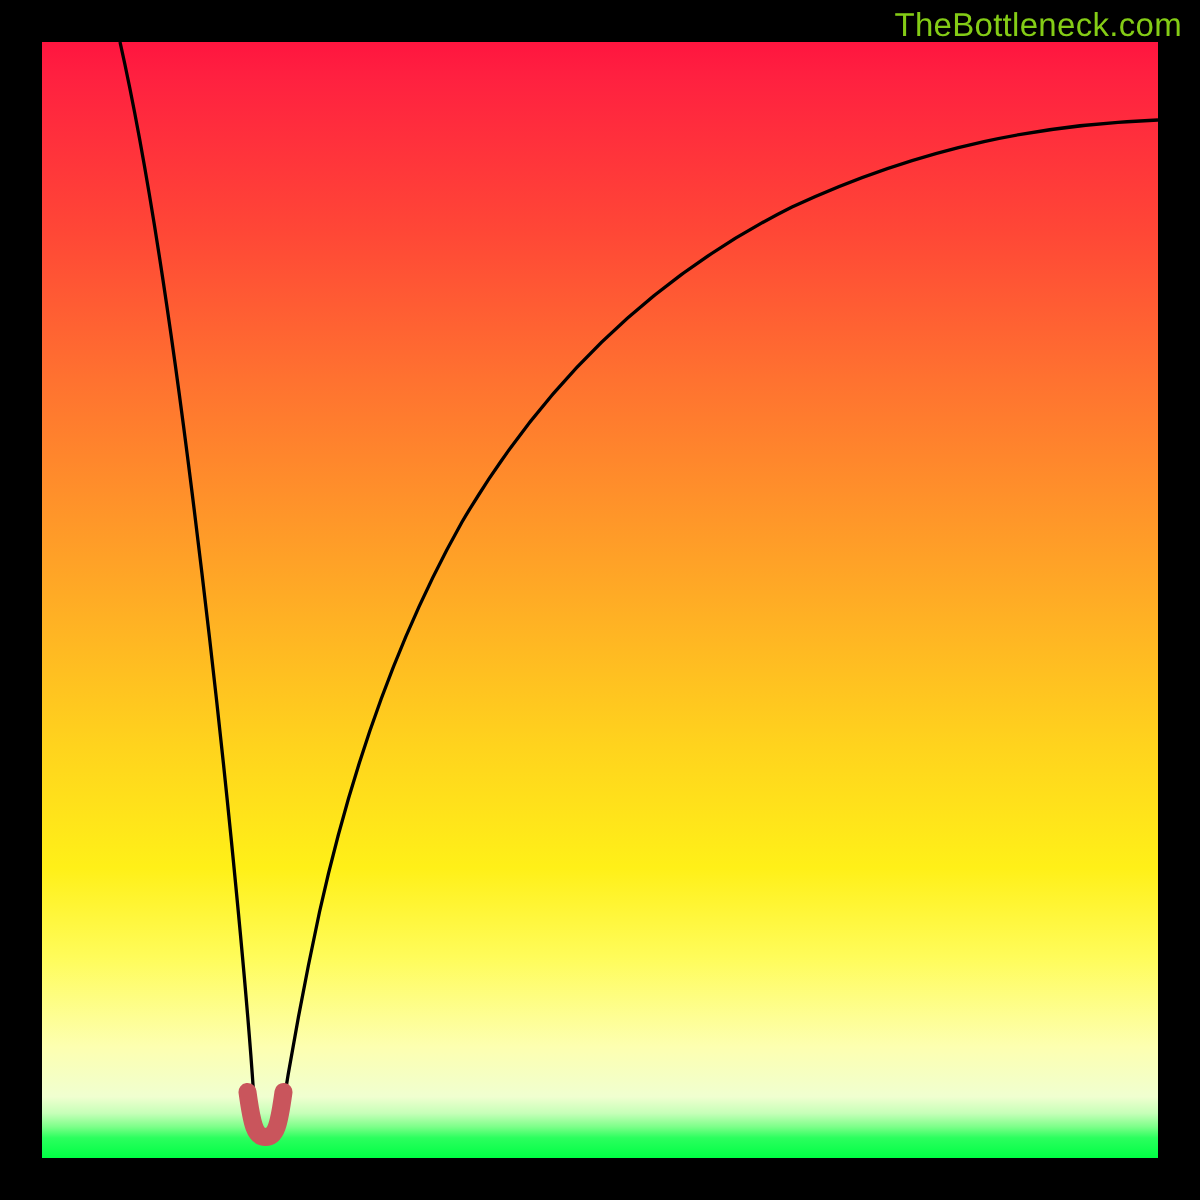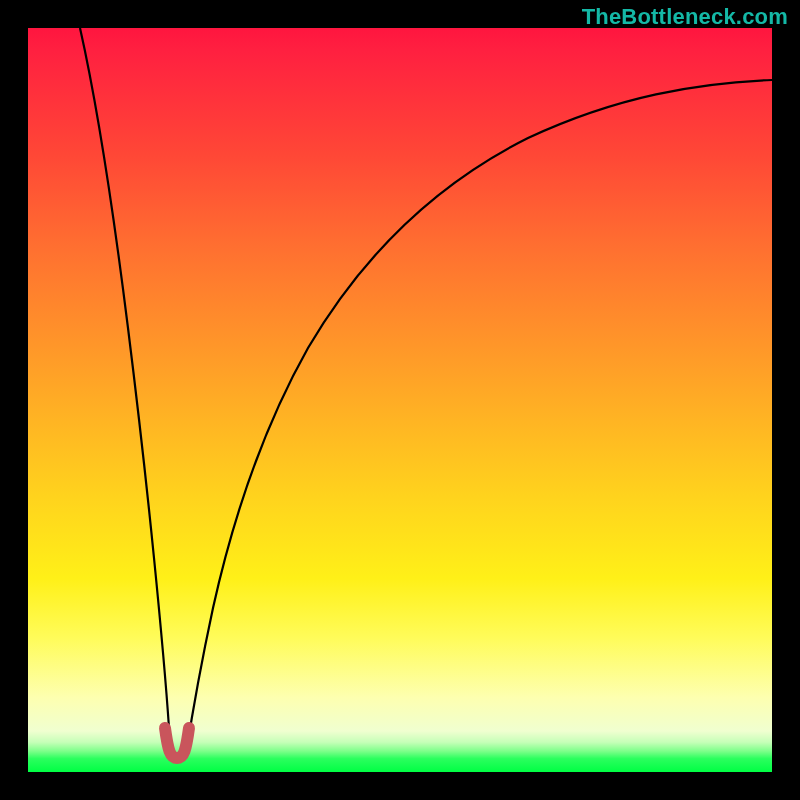--- a/index.html
+++ b/index.html
@@ -14,23 +14,23 @@
   .outer {
     position: relative;
     width: 800px;
     height: 800px;
     background: #000;
   }
   .watermark {
     position: absolute;
     top: 4px;
     right: 12px;
-    color: #14b8a6;
+    color: #84cc16;
     font-size: 22px;
-    font-weight: 700;
+    font-weight: 400;
     letter-spacing: 0.2px;
     z-index: 10;
     user-select: text;
   }
   .plot-area {
     position: absolute;
     left: 28px;
     top: 28px;
     width: 744px;
     height: 744px;

